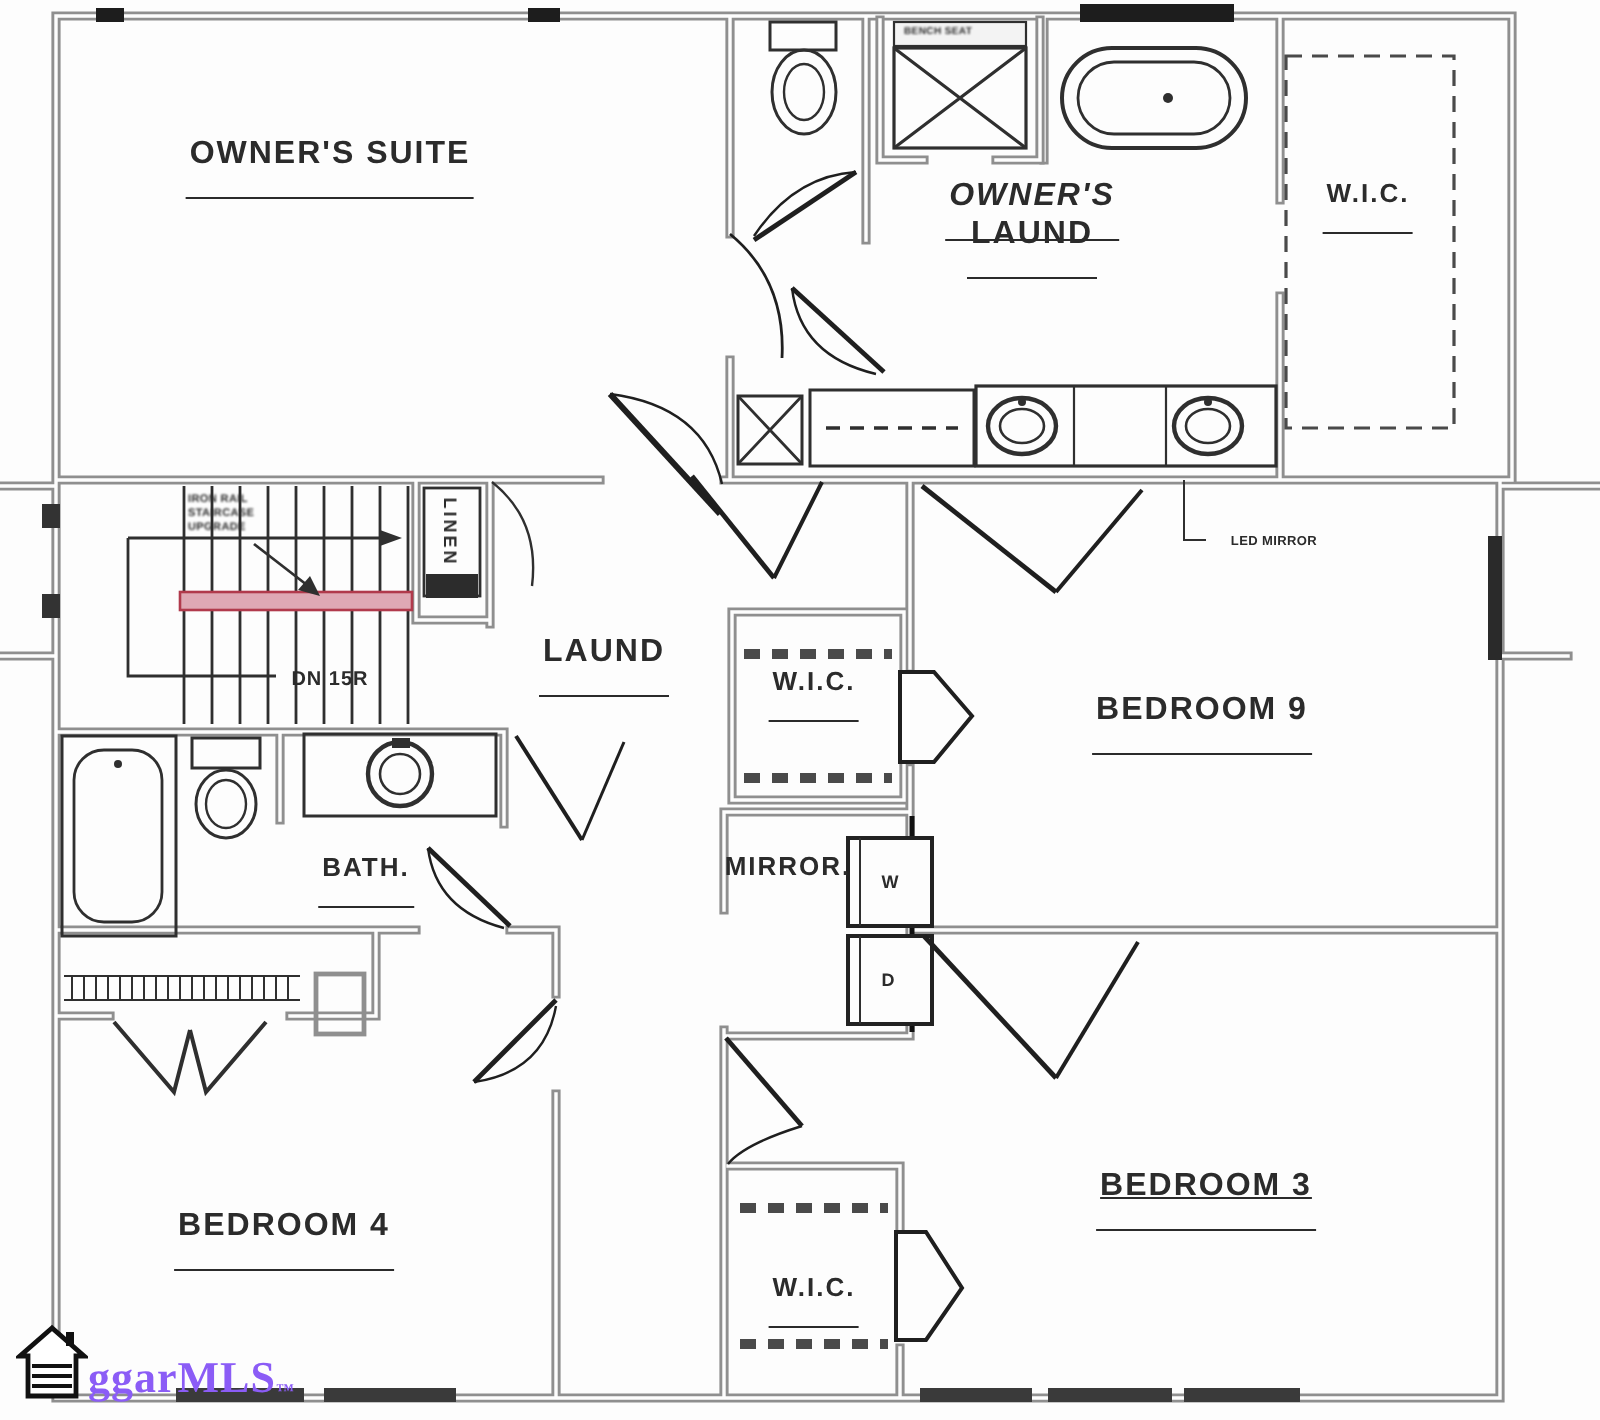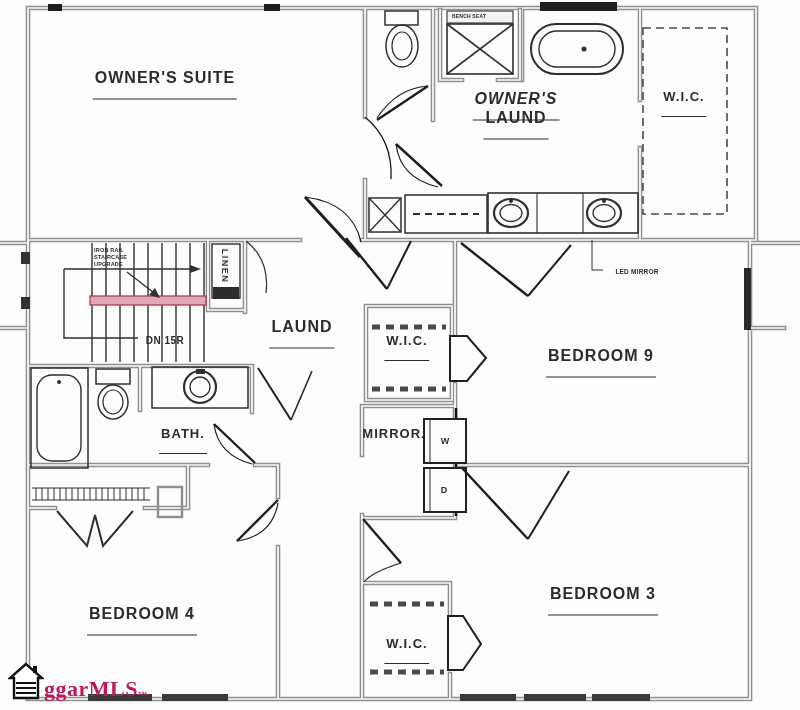--- a/index.html
+++ b/index.html
@@ -18,21 +18,21 @@
   .ul{border-bottom:1.6px solid #2b2b2b;padding:0 2px 12px 2px;}
   .room{font-size:16px;}
   .room-sm{font-size:13px;}
   .note{font-size:10px;letter-spacing:0.5px;}
   .tinynote{font-size:6.5px;letter-spacing:0.2px;font-weight:bold;}
   .microblur{filter:blur(0.55px);transform:none;}
   .vert{transform:translate(-50%,-50%) rotate(90deg);font-size:9px;letter-spacing:1.5px;}
   .wd{font-size:9px;font-weight:bold;letter-spacing:0;}
   .watermark{
     position:absolute;left:8px;top:662px;display:flex;align-items:flex-end;
-    color:#be185d;font-family:"Liberation Serif", serif;font-weight:bold;
+    color:#8b5cf6;font-family:"Liberation Serif", serif;font-weight:bold;
   }
   .watermark .wmtext{font-size:22px;letter-spacing:0.5px;line-height:1;}
   .watermark sup{font-size:9px;font-weight:bold;vertical-align:top;line-height:1;}
 </style>
 </head>
 <body>
 
 <div class="stage">
 
   <svg class="plansvg" width="800" height="710" viewBox="0 0 800 710">
@@ -223,21 +223,21 @@
   <div class="lbl room ul" style="left:165px;top:84px;">OWNER'S SUITE</div>
   <div class="lbl room ul" style="left:516px;top:105px;font-style:italic;">OWNER'S</div>
   <div class="lbl room ul" style="left:516px;top:124px;">LAUND</div>
   <div class="lbl room-sm ul" style="left:684px;top:103px;">W.I.C.</div>
   <div class="lbl room ul" style="left:302px;top:333px;">LAUND</div>
   <div class="lbl room-sm ul" style="left:407px;top:347px;">W.I.C.</div>
   <div class="lbl room ul" style="left:601px;top:362px;">BEDROOM 9</div>
   <div class="lbl room-sm" style="left:394px;top:433px;">MIRROR.</div>
   <div class="lbl room-sm ul" style="left:183px;top:440px;">BATH.</div>
   <div class="lbl room ul" style="left:142px;top:620px;">BEDROOM 4</div>
-  <div class="lbl room ul" style="left:603px;top:600px;">BEDROOM 3</div>
+  <div class="lbl room ul" style="left:603px;top:600px;text-decoration:underline;">BEDROOM 3</div>
   <div class="lbl room-sm ul" style="left:407px;top:650px;">W.I.C.</div>
   <div class="lbl vert" style="left:225px;top:266px;">LINEN</div>
 
   <div class="lbl note" style="left:165px;top:340px;">DN 15R</div>
   <div class="lbl tinynote" style="left:637px;top:271px;">LED MIRROR</div>
   <div class="lbl tinynote microblur" style="left:452px;top:13px;font-size:5px;">BENCH SEAT</div>
   <div class="lbl tinynote microblur" style="left:94px;top:247px;font-size:5.5px;">IRON RAIL</div>
   <div class="lbl tinynote microblur" style="left:94px;top:254px;font-size:5.5px;">STAIRCASE</div>
   <div class="lbl tinynote microblur" style="left:94px;top:261px;font-size:5.5px;">UPGRADE</div>
   <div class="lbl wd" style="left:445px;top:441px;">W</div>

